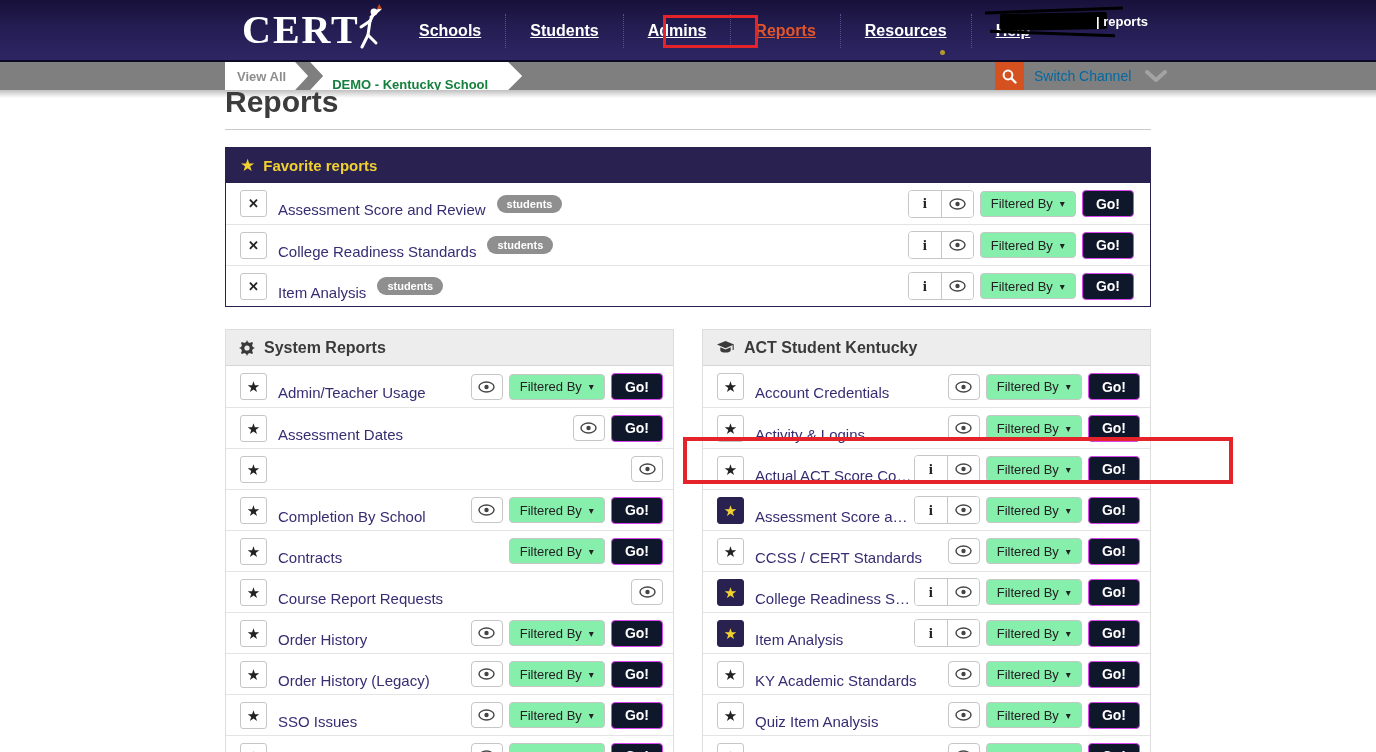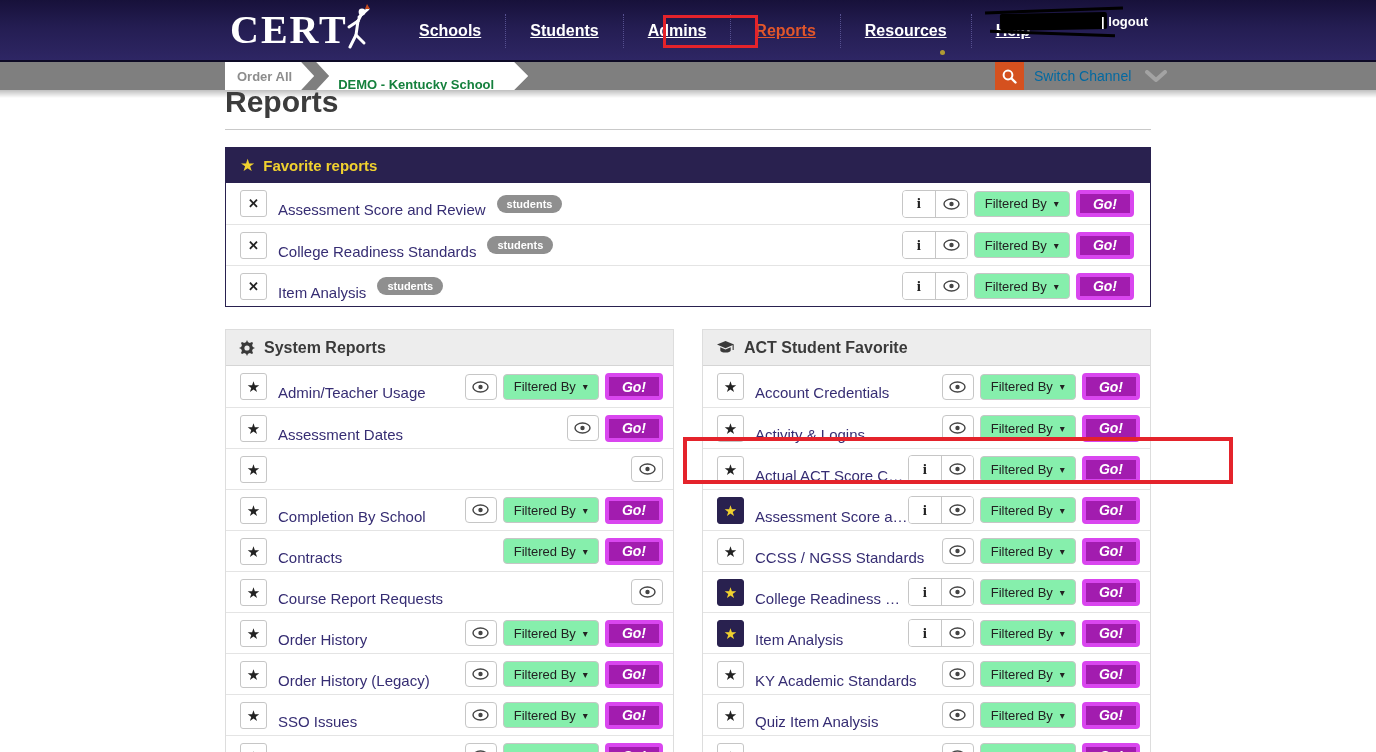--- a/index.html
+++ b/index.html
@@ -5,21 +5,21 @@
   * { margin:0; padding:0; box-sizing:border-box; }
   html,body { width:1376px; height:752px; overflow:hidden; background:#fff;
               font-family:"Liberation Sans", sans-serif; }
 
   
   .navbar { position:absolute; left:0; top:0; width:1376px; height:62px;
             background:linear-gradient(180deg,#17113a 0%, #241d52 45%, #2e2664 100%);
             border-bottom:2px solid #0d0a26; }
   .logo-wrap { position:absolute; left:230px; top:8px; display:flex; align-items:center; }
   .logo-text { font-family:"Liberation Serif", serif; font-weight:bold; color:#fff;
-               font-size:40px; letter-spacing:2px; line-height:44px; }
+               font-size:40px; letter-spacing:2px; line-height:44px;margin-left:12px; }
   .logo-figure { margin-left:-6px; margin-top:-8px; }
   .nav-items { position:absolute; left:395px; top:0; height:62px; display:flex; align-items:center; }
   .nav-item { position:relative; color:#fff; font-size:16px; font-weight:bold;
               padding:8px 24px; cursor:pointer; white-space:nowrap;text-decoration:underline; }
   .nav-item + .nav-item { border-left:1px dotted #565090; }
   .nav-item.active { color:#e2562a; }
   .nav-logout { position:absolute; right:228px; top:14px; color:#fff; font-size:13px;
                 font-weight:bold; }
   .redaction { position:absolute; background:#000; }
   .red-frag { position:absolute; background:#c34f1e; }
@@ -78,22 +78,22 @@
   .btn-group .mini-btn + .mini-btn { border-left:1px solid #c6c6c6; }
   .mini-btn { background:#fff; border:1px solid #c6c6c6; border-radius:4px; height:26px;
               min-width:32px; display:flex; align-items:center; justify-content:center;
               cursor:pointer; }
   .info-glyph { font-family:"Liberation Serif", serif; font-weight:bold; font-size:15px;
                 color:#222; }
   .filter-btn { background:#86efac; border:1px solid #c6c6c6; border-radius:4px; height:26px;
                 padding:0 10px; font-size:13px; color:#222; display:flex; align-items:center;
                 gap:7px; cursor:pointer; white-space:nowrap; }
   .caret { font-size:10px; color:#222; }
-  .go-btn { background:#a21caf; color:#fff; border:4px solid #d946ef; border-radius:4px;
-            height:27px; padding:0 13px; font-size:14px; font-weight:bold; cursor:pointer;font-style:italic; }
+  .go-btn { background:#0f172a; color:#fff; border:1px solid #d946ef; border-radius:4px;
+            height:27px; padding:0 13px; font-size:14px; font-weight:bold; cursor:pointer; }
 
   
   .cols { display:flex; gap:28px; margin-top:22px; align-items:flex-start; }
   .panel { width:449px; border:1px solid #ddd; background:#fff; }
   .panel-header { background:#ededed; border-bottom:1px solid #d5d5d5; height:36px;
                   display:flex; align-items:center; gap:9px; padding:0 13px; }
   .panel-title { font-size:16px; font-weight:bold; color:#3a3a3a; }
   .panel .report-row { padding:0 10px 0 14px; }
 
   
@@ -125,28 +125,28 @@
     <div class="nav-item active">Reports</div>
     <div class="nav-item">Resources</div>
     <div class="nav-item">Help</div>
   </div>
 
   <div class="red-frag" style="left:1001px; top:17px; width:10px; height:10px;"></div>
   <div class="red-frag" style="left:1084px; top:19px; width:14px; height:8px;"></div>
   <div class="redaction" style="left:1000px; top:13px; width:107px; height:17px; transform:rotate(-1.2deg); border-radius:2px;"></div>
   <div class="redaction" style="left:985px; top:9px; width:138px; height:3px; transform:rotate(-2deg);"></div>
   <div class="redaction" style="left:990px; top:32px; width:125px; height:3px; transform:rotate(2deg);"></div>
-  <span class="nav-logout">| logout</span>
+  <span class="nav-logout">| reports</span>
   <div class="notif-dot"></div>
 </div>
 
 <div class="graybar"></div>
 <div class="graybar-shadow"></div>
 <div class="crumbs">
-  <div class="crumb-seg crumb-viewall">Order All</div>
+  <div class="crumb-seg crumb-viewall">View All</div>
   <div class="crumb-seg crumb-current">DEMO - Kentucky School</div>
 </div>
 <button class="searchbtn">
   <svg width="15" height="15" viewBox="0 0 15 15">
     <circle cx="6" cy="6" r="4.4" fill="none" stroke="#fff" stroke-width="2"></circle>
     <line x1="9.5" y1="9.5" x2="13.5" y2="13.5" stroke="#fff" stroke-width="2.4" stroke-linecap="round"></line>
   </svg>
 </button>
 <div class="switch-wrap">
   <span class="switch-label">Switch Channel</span>
@@ -451,21 +451,21 @@
         </div>
     </div>
 
     <div class="panel">
       <div class="panel-header">
         <svg width="19" height="15" viewBox="0 0 19 15">
           <path fill="#3a3a3a" d="M9.5 1 18 4.6 9.5 8.2 1 4.6Z"></path>
           <path fill="#3a3a3a" d="M4.3 7.2v3.2c0 1.2 2.3 2.2 5.2 2.2s5.2-1 5.2-2.2V7.2L9.5 9.4Z"></path>
           <rect x="16.6" y="4.6" width="1.1" height="5.4" fill="#3a3a3a"></rect>
         </svg>
-        <span class="panel-title">ACT Student Favorite</span>
+        <span class="panel-title">ACT Student Kentucky</span>
       </div>
       <div id="panel-rows-1">
           <div class="report-row">
             <div class="row-left">
               <button class="sq-btn">
                 <span class="star-ico">★</span>
               </button>
               <a class="row-label">Account Credentials</a>
             </div>
             <div class="row-right">
@@ -553,21 +553,21 @@
                 <span class="caret">▾</span>
               </button>
               <button class="go-btn">Go!</button>
             </div>
           </div>
           <div class="report-row">
             <div class="row-left">
               <button class="sq-btn">
                 <span class="star-ico">★</span>
               </button>
-              <a class="row-label">CCSS / NGSS Standards</a>
+              <a class="row-label">CCSS / CERT Standards</a>
             </div>
             <div class="row-right">
               <button class="mini-btn">
                 <svg width="17" height="12" viewBox="0 0 17 12">
                   <ellipse cx="8.5" cy="6" rx="7.5" ry="5" fill="none" stroke="#444" stroke-width="1.4"></ellipse>
                   <circle cx="8.5" cy="6" r="2.2" fill="#444"></circle>
                 </svg>
               </button>
               <button class="filter-btn">
                 <span>Filtered By</span>

